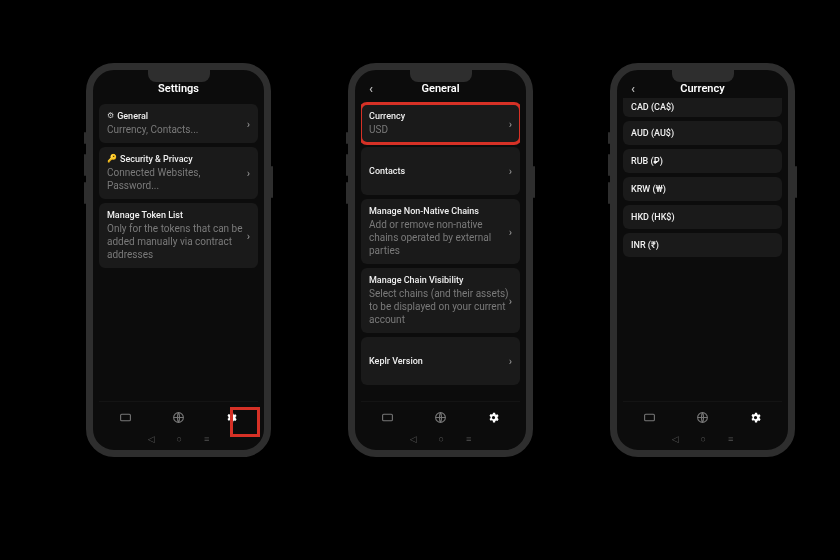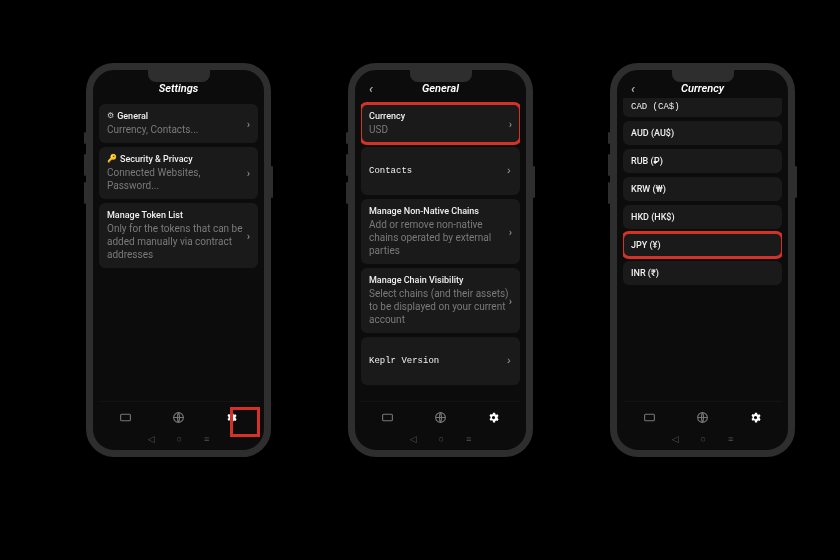--- a/index.html
+++ b/index.html
@@ -36,40 +36,40 @@
   .btn-side{position:absolute;background:#2e2e2e;border-radius:2px;}
   .btn-mute{width:2px;height:12px;left:-9px;top:62px}
   .btn-vol1{width:2px;height:22px;left:-9px;top:84px}
   .btn-vol2{width:2px;height:22px;left:-9px;top:112px}
   .btn-pwr {width:2px;height:32px;right:-9px;top:96px}
 
   .header{
     position:relative;
     height:24px;
     display:flex;align-items:center;justify-content:center;
-    color:#fff;font-size:11px;font-weight:600;font-style:italic;
+    color:#fff;font-size:11px;font-weight:600;
   }
   .back{
     position:absolute;left:2px;top:0;bottom:0;
     display:flex;align-items:center;justify-content:center;
     width:16px;color:#bbb;font-size:13px;
     cursor:pointer;
   }
 
   .content{flex:1;overflow:hidden;font-size:9px;}
   .row{
     background:#1a1a1a;
     border-radius:6px;
     margin:4px 0;
     padding:7px 8px 7px 8px;
     position:relative;
     color:#eee;
     cursor:pointer;
   }
-  .row.tight{padding:19px 8px;font-family:Liberation Mono, monospace;}
+  .row.tight{padding:19px 8px;}
   .row .title{display:flex;align-items:center;gap:3px;font-size:9px;font-weight:500;color:#f0f0f0}
   .row .sub{color:#7a7a7a;font-size:10px;margin-top:2px;line-height:1.3}
   .chev{
     position:absolute;right:8px;top:50%;transform:translateY(-50%);
     color:#9c9c9c;font-size:11px;
   }
   .row .mini-icon{font-size:8px;line-height:1;color:#d0d0d0}
 
   .row-hl{outline:3px solid #d63126;outline-offset:-1px}
 
@@ -263,25 +263,20 @@
     <div class="row">
       <div class="title">
             <span>KRW (₩)</span>
           </div>
     </div>
     <div class="row">
       <div class="title">
             <span>HKD (HK$)</span>
           </div>
     </div>
-    <div class="row row-hl">
-      <div class="title">
-            <span>JPY (¥)</span>
-          </div>
-    </div>
     <div class="row">
       <div class="title">
             <span>INR (₹)</span>
           </div>
     </div>
   </div>
 
   <div class="tabbar">
     <div class="ti">
       <svg viewBox="0 0 24 24" fill="none" stroke="currentColor" stroke-width="2">

